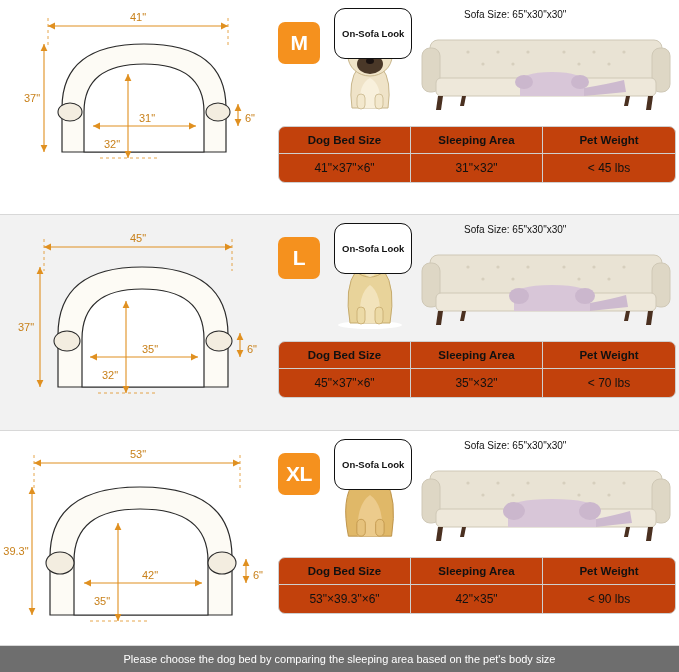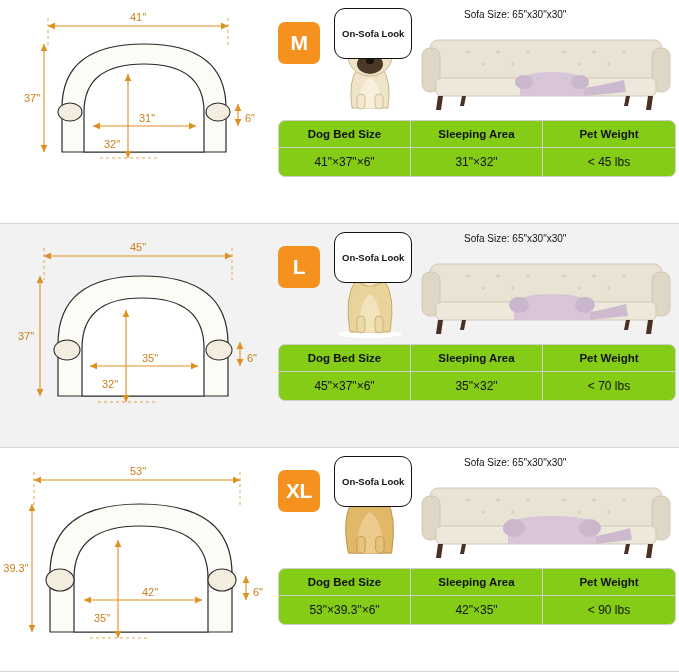--- a/index.html
+++ b/index.html
@@ -94,25 +94,25 @@
     font-weight: normal;
     z-index: 5;
     white-space: nowrap;
   }
 
   
   table.spec {
     width: 100%;
     border-collapse: separate;
     border-spacing: 0;
-    margin-top: 6px;
+    margin-top: 12px;
     border: 1px solid #cfcfcf;
     border-radius: 7px;
     overflow: hidden;
-    background: #84cc16;
+    background: #c2410c;
     table-layout: fixed;
   }
   table.spec th, table.spec td {
     text-align: center;
     font-size: 11.5px;
     color: #111;
     padding: 7px 2px;
     border-right: 1px solid #cfcfcf;
   }
   table.spec th:last-child, table.spec td:last-child { border-right: none; }
@@ -534,13 +534,14 @@
         <tr>
           <td>53"×39.3"×6"</td>
           <td>42"×35"</td>
           <td>&lt; 90 lbs</td>
         </tr>
       </tbody>
         </table>
     </div>
   </div>
 
+  <div class="footer-note">Please choose the dog bed by comparing the sleeping area based on the pet's body size</div>
 </div>
 
 </body></html>

